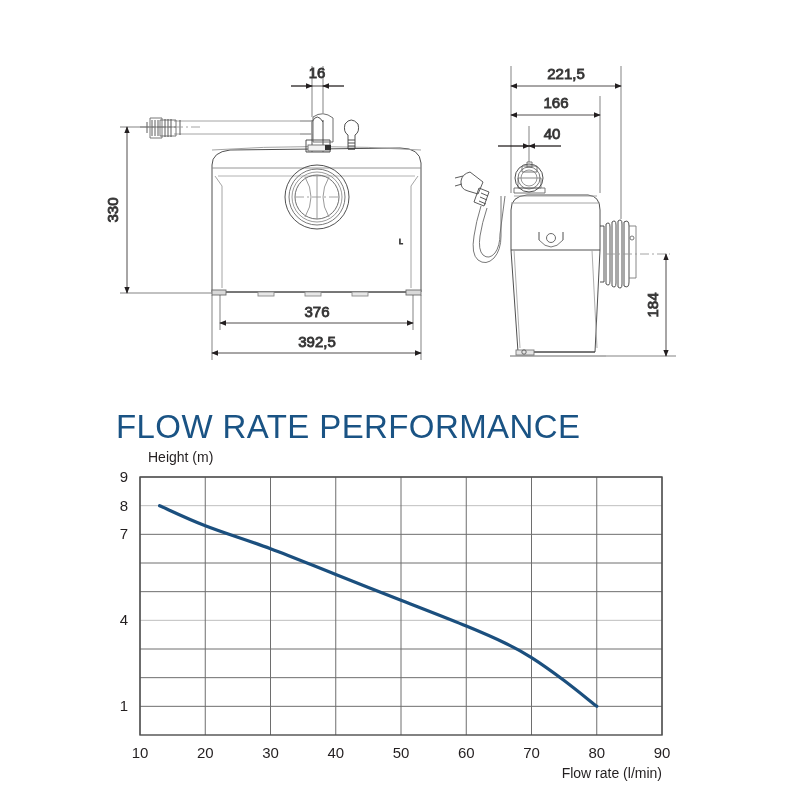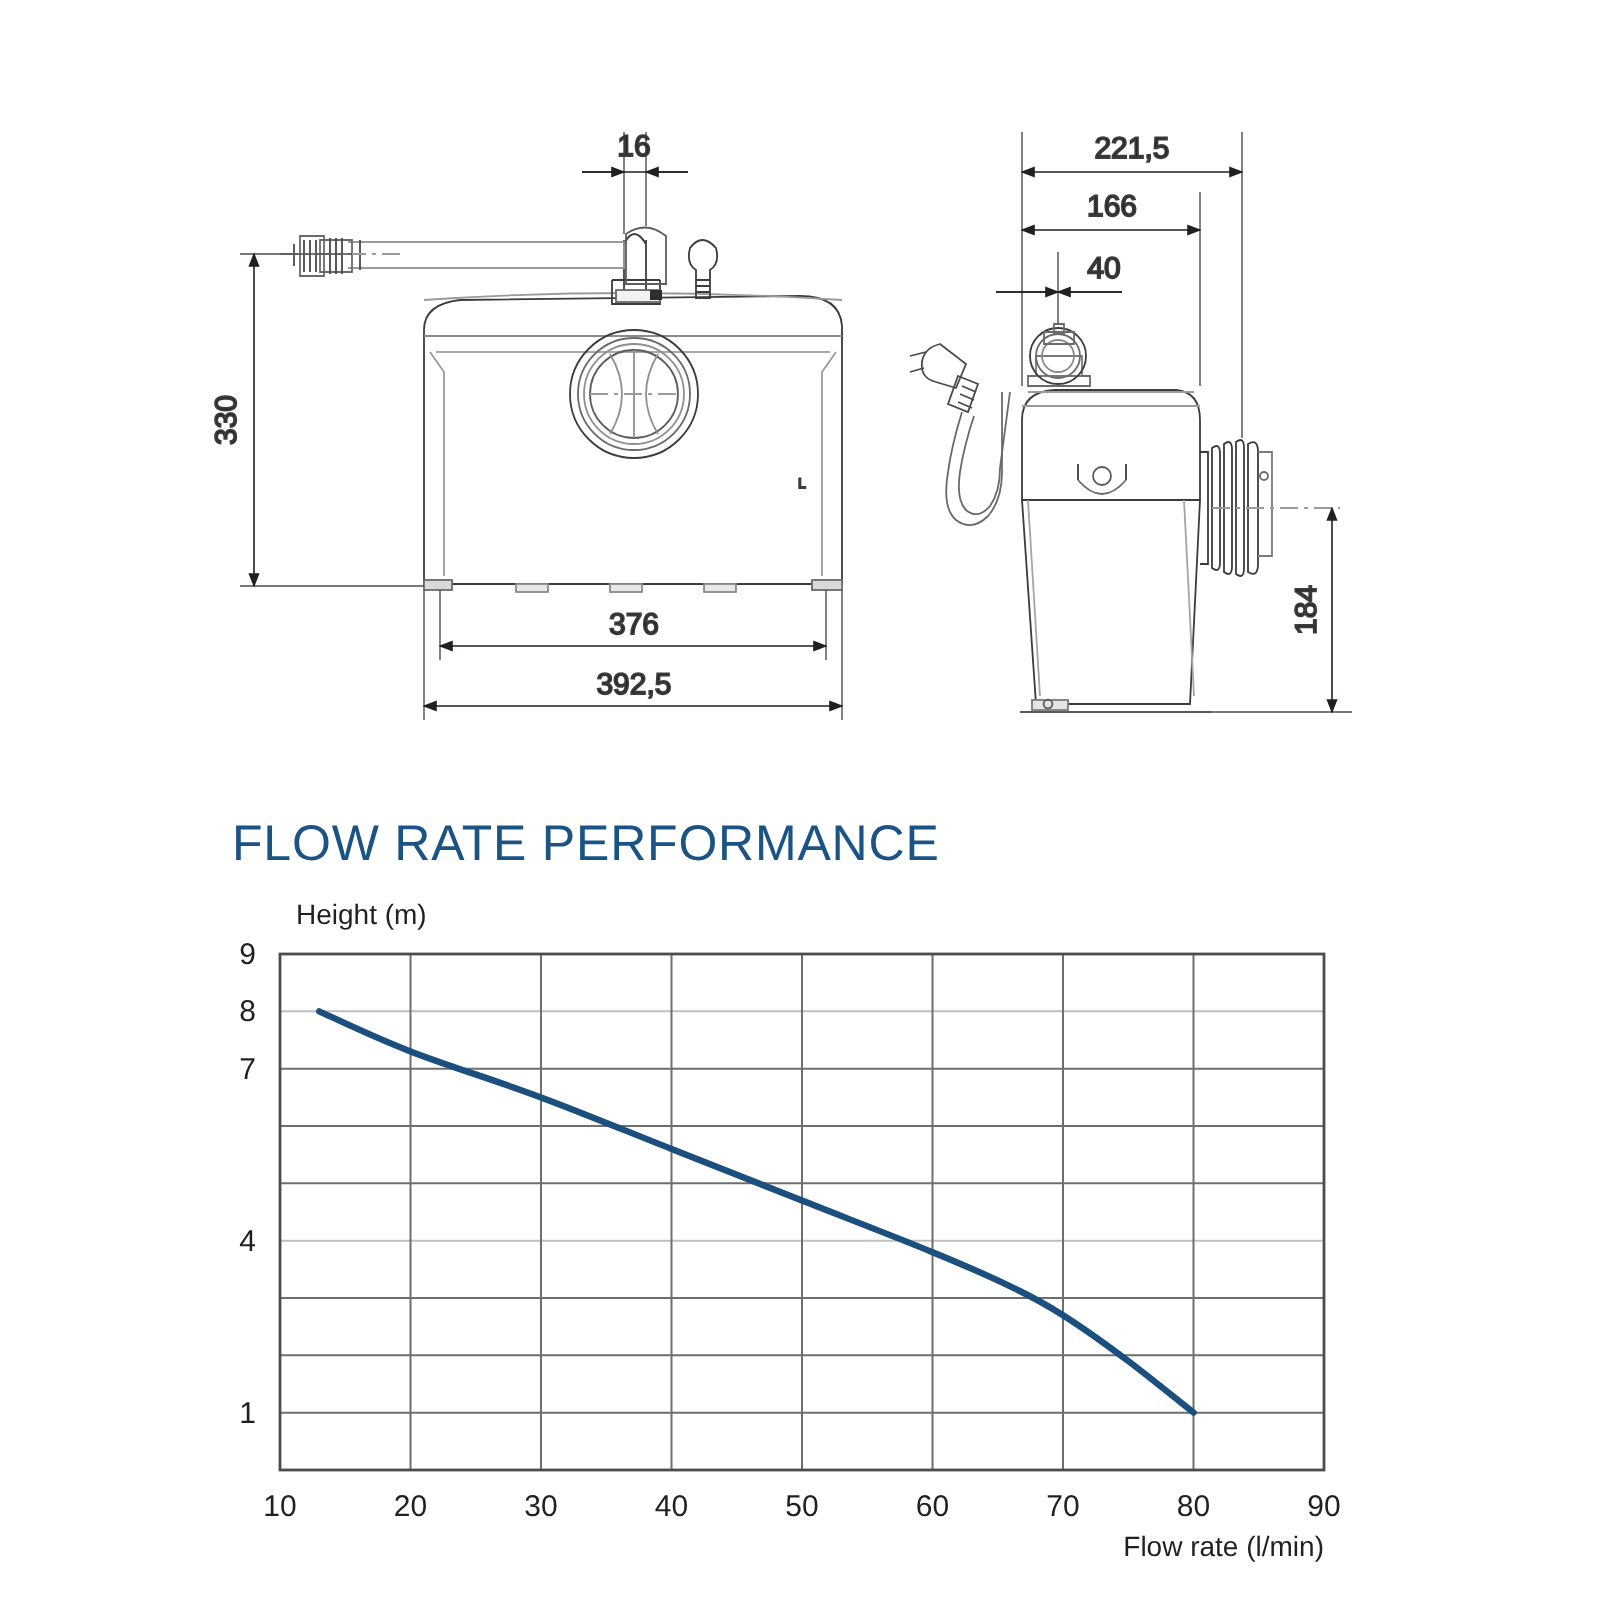--- a/index.html
+++ b/index.html
@@ -8,21 +8,21 @@
     background:#ffffff;
     font-family:"Liberation Sans", sans-serif;
     color:#231f20;
     position:relative;
     overflow:hidden;
   }
   #drawing-area{position:absolute;left:0;top:0;width:724px;height:390px;}
   #chart-section{position:absolute;left:0;top:390px;width:800px;height:410px;}
   #chart-title{
     position:absolute;left:116px;top:18px;
-    font-size:25px;letter-spacing:0.4px;
+    font-size:33px;letter-spacing:0.4px;
     color:#1a5384;font-weight:400;
     white-space:nowrap;
   }
   #chart-svg{position:absolute;left:0;top:0;}
   .dim-text{font-family:"Liberation Sans", sans-serif;fill:#231f20;}
 </style>
 </head>
 <body>
 
 <div id="drawing-area">

